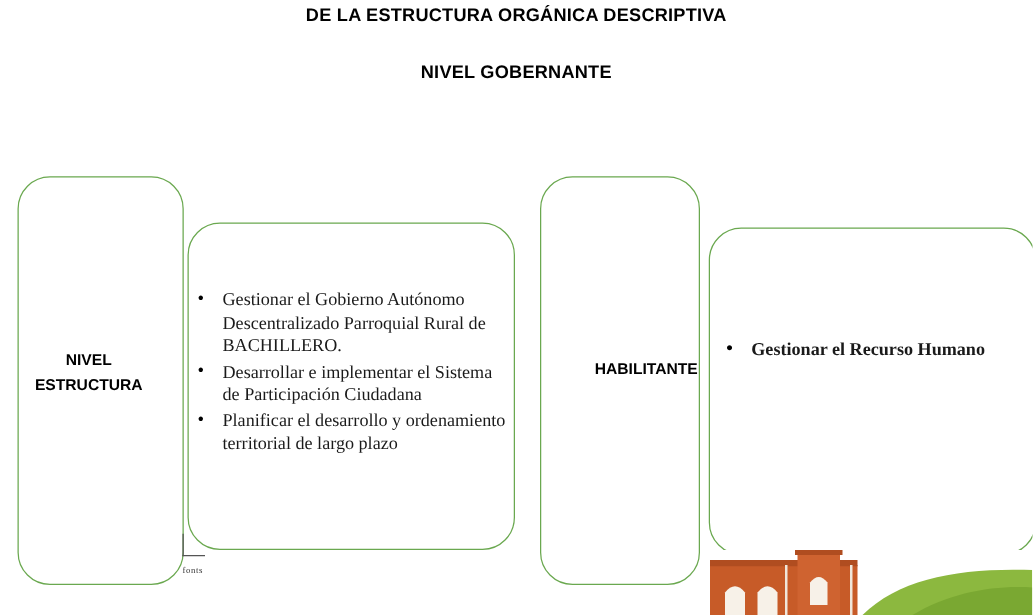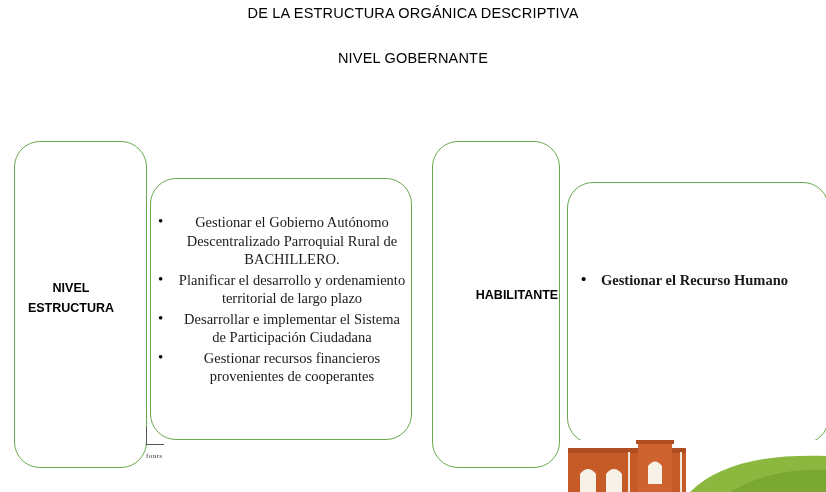--- a/index.html
+++ b/index.html
@@ -19,21 +19,21 @@
     width: 826px;
     height: 492px;
     overflow: hidden;
   }
   .title-line {
     position: absolute;
     left: 0;
     width: 826px;
     text-align: center;
     font-family: "Liberation Sans", sans-serif;
-    font-weight: normal;
+    font-weight: bold;
     color: #000000;
   }
   #title-main {
     top: 5px;
     font-size: 14.5px;
     letter-spacing: 0.2px;
   }
   #title-sub {
     top: 50px;
     font-size: 14.5px;
@@ -117,23 +117,22 @@
     position: absolute;
     left: 2px;
     top: -1px;
     font-size: 15px;
     color: #000000;
   }
 
   #bullets-gobernante {
     position: absolute;
     left: 156px;
-    top: 213px;
+    top: 231px;
     width: 250px;
-    text-align: center;
   }
   #bullets-apoyo {
     position: absolute;
     left: 579px;
     top: 271px;
     width: 240px;
     font-weight: bold;
   }
 
   
@@ -177,23 +176,22 @@
 
   <div class="rbox" id="box-nivel-gobernante"></div>
   <div class="rbox-label" id="label-nivel-gobernante" style="width:114px; left:14px;">
     <div>NIVEL</div>
     <div>ESTRUCTURA</div>
   </div>
 
   <div class="rbox" id="box-funciones-gobernante"></div>
   <ul class="bullets" id="bullets-gobernante">
     <li>Gestionar el Gobierno Autónomo Descentralizado Parroquial Rural de BACHILLERO.</li>
+    <li>Desarrollar e implementar el Sistema de Participación Ciudadana</li>
     <li>Planificar el desarrollo y ordenamiento territorial de largo plazo</li>
-    <li>Desarrollar e implementar el Sistema de Participación Ciudadana</li>
-    <li>Gestionar recursos financieros provenientes de cooperantes</li>
   </ul>
 
   <div id="stray-line"></div>
   <div id="stray-artifact">fonts</div>
 
   <div class="rbox" id="box-habilitante-apoyo"></div>
   <div class="rbox-label" id="label-habilitante-apoyo" style="width:128px; left:453px;">
     <div>HABILITANTE</div>
   </div>
 

